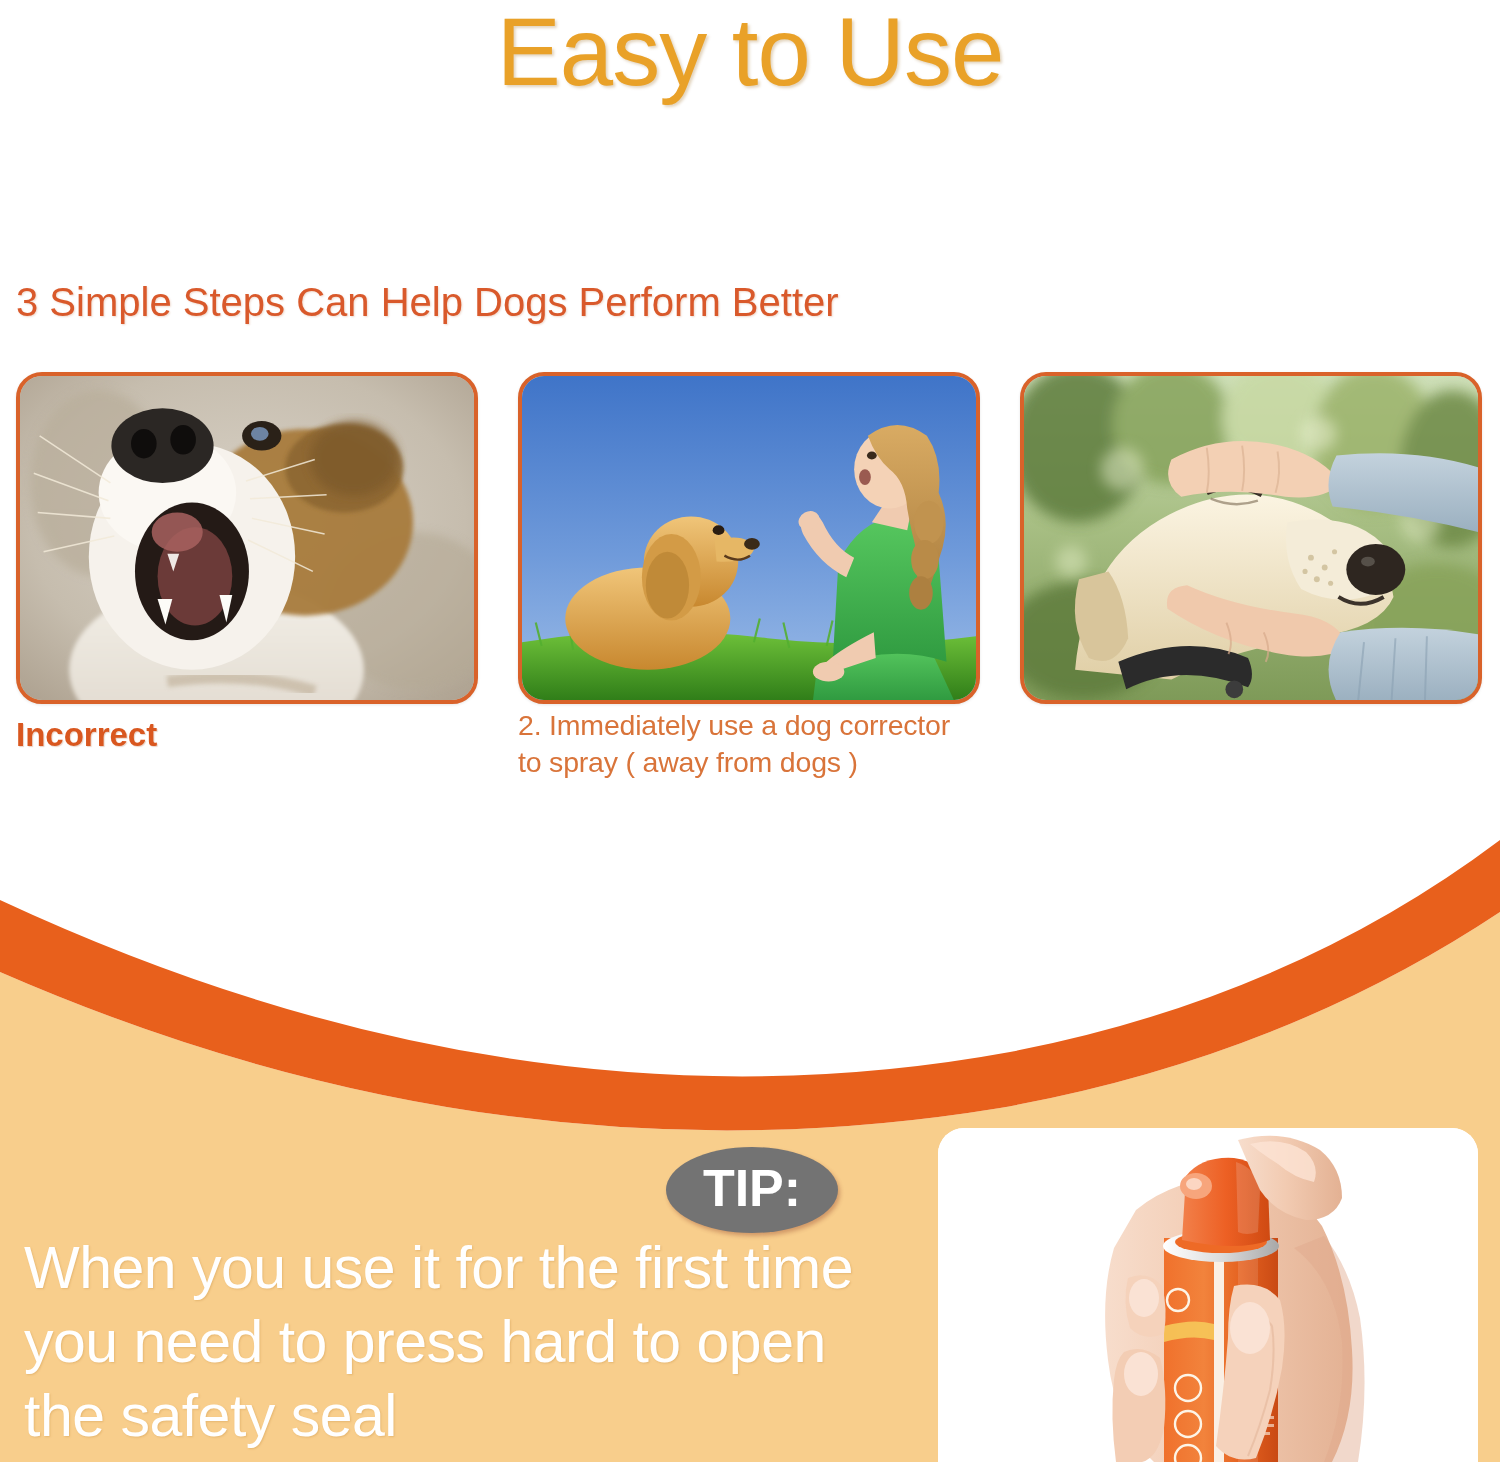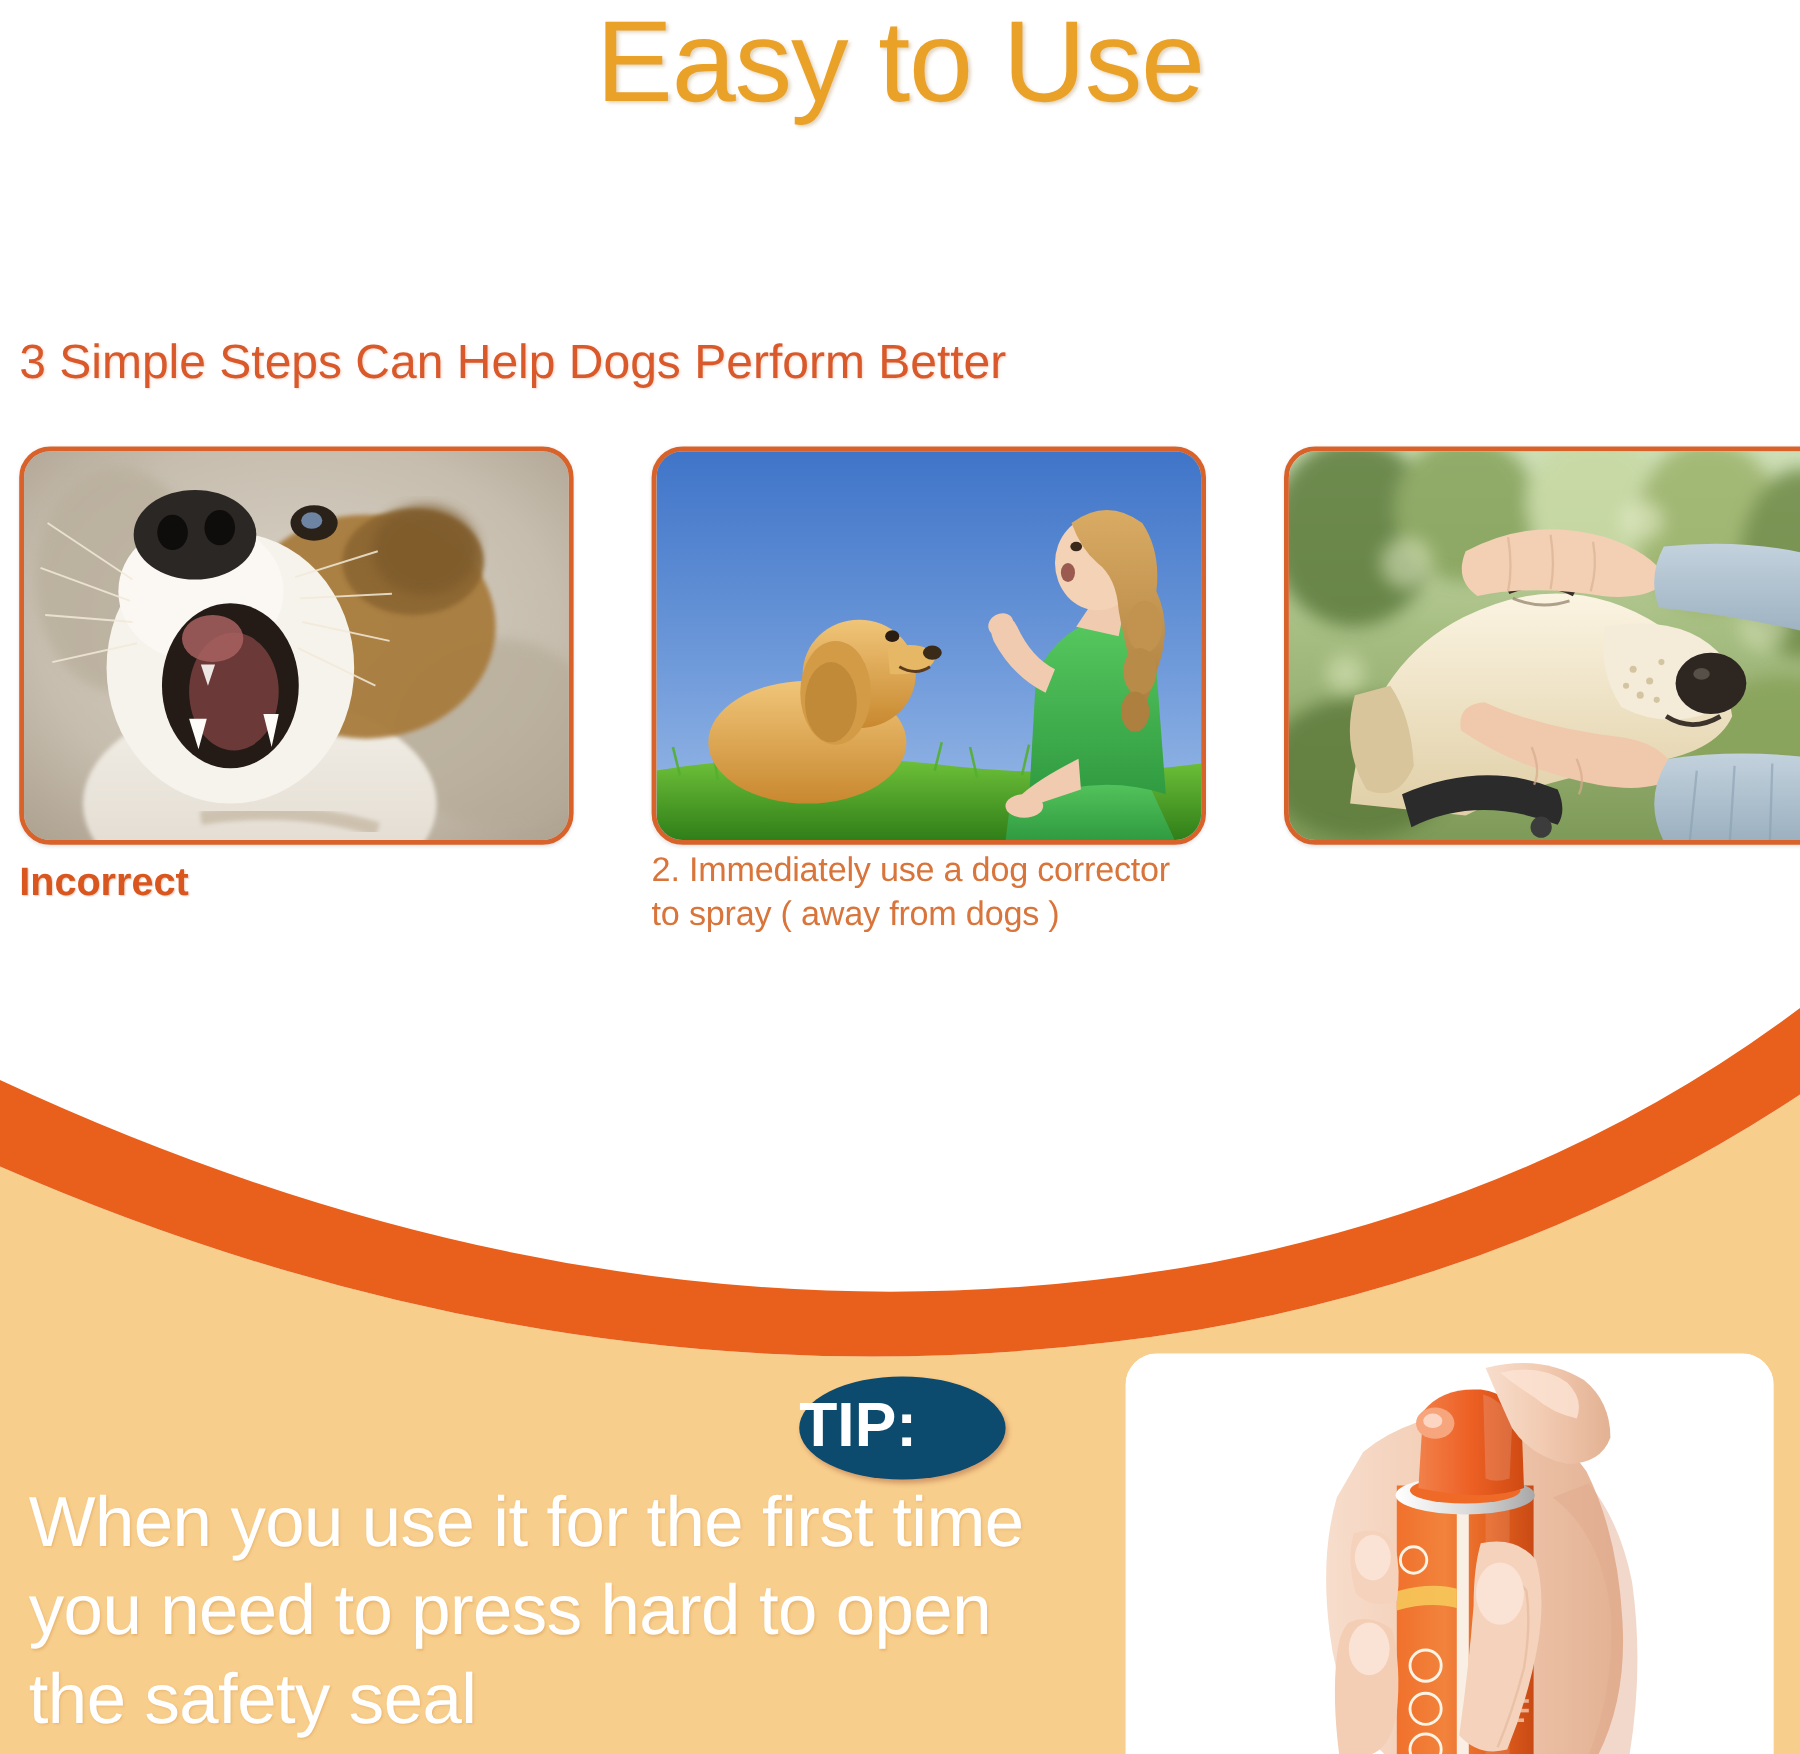--- a/index.html
+++ b/index.html
@@ -41,21 +41,21 @@
     text-shadow:1px 1px 2px rgba(180,90,40,0.22);
   }
 
   
   .cards {
     position:absolute;
     left:16px; top:372px;
     width:1472px; height:470px;
     display:flex;
     justify-content:flex-start;
-    gap:65px;
+    gap:40px;
   }
   .card { width:462px; position:relative; }
 
   .card-photo {
     width:462px; height:332px;
     border:4px solid #D9622A;
     border-radius:26px;
     overflow:hidden;
     position:relative;
     background:#cfc8bd;
@@ -98,24 +98,25 @@
     letter-spacing:0px;
     line-height:1;
     white-space:nowrap;
     text-shadow:2px 2px 3px rgba(180,120,40,0.30);
   }
 
   .tip-badge {
     position:absolute;
     left:666px; top:1147px;
     width:172px; height:86px;
-    background:#0c4a6e;
+    background:#737373;
     border-radius:50%;
     display:flex;
     align-items:center;
+    justify-content:center;
     box-shadow:2px 3px 4px rgba(120,30,20,0.30);
   }
   .tip-badge span {
     color:#ffffff;
     font-size:52px;
     font-weight:bold;
     letter-spacing:0px;
     line-height:1;
     transform:translateY(-2px);
   }

